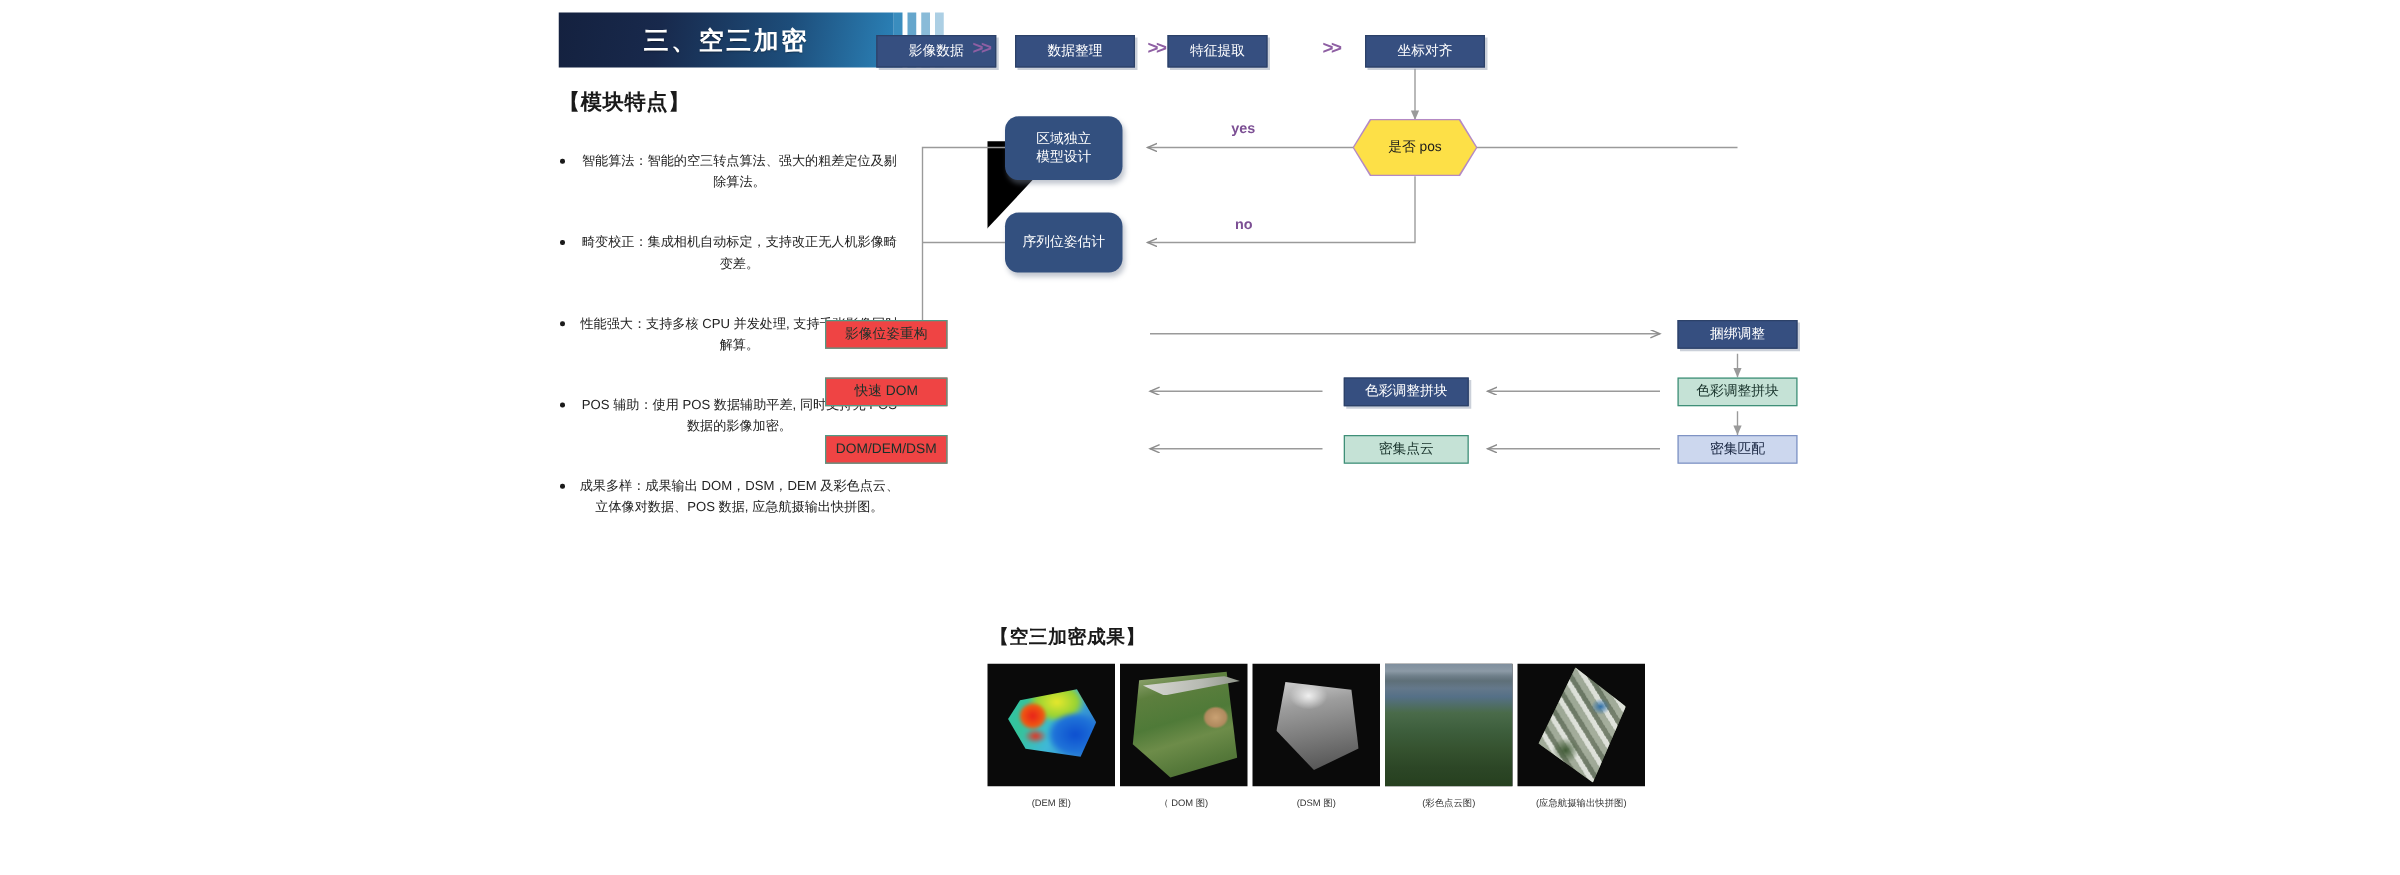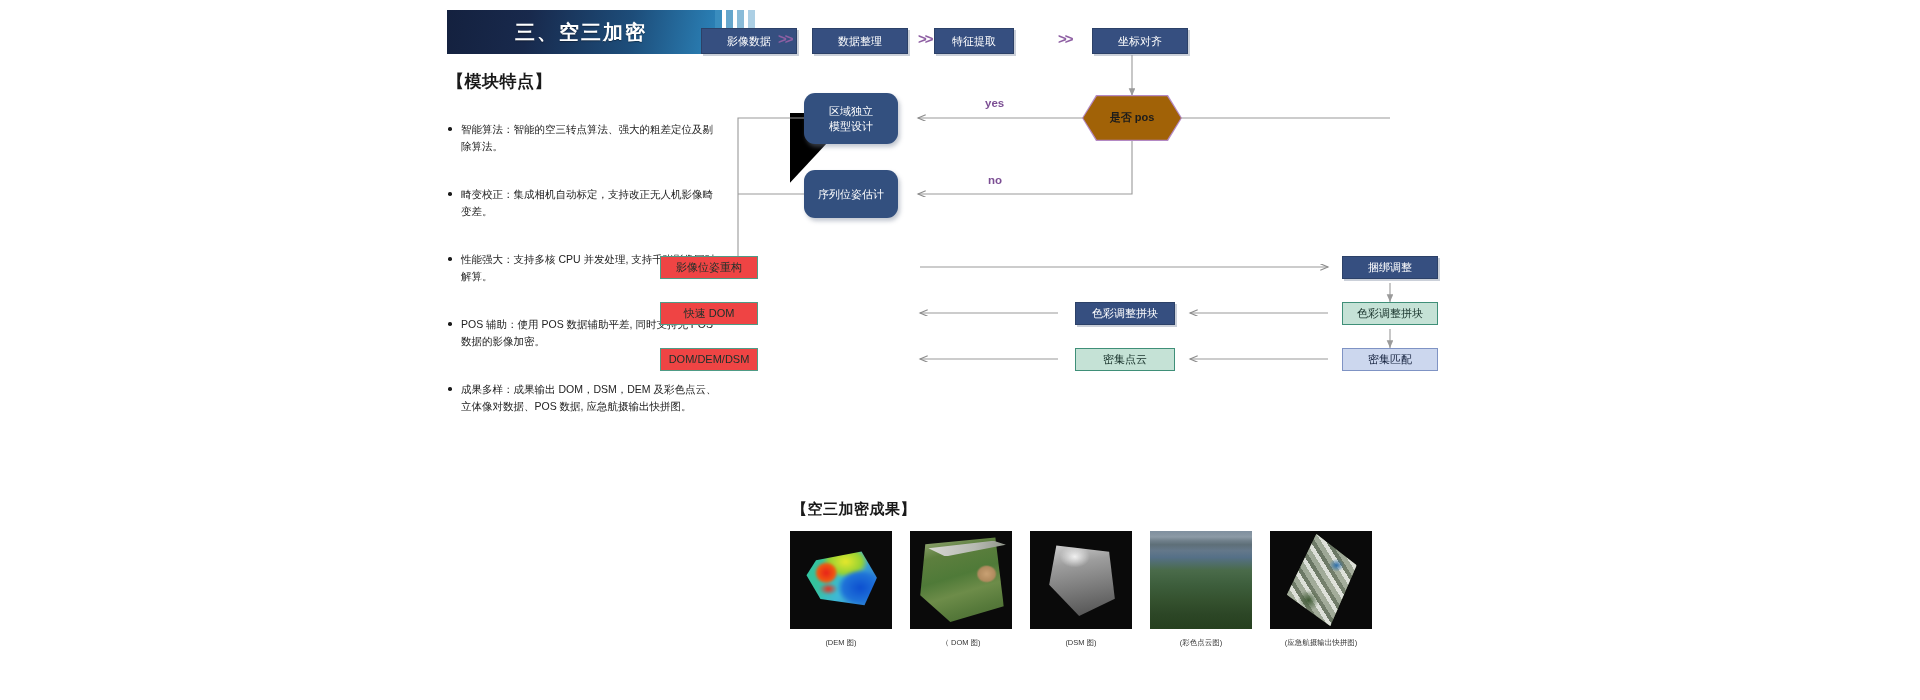--- a/index.html
+++ b/index.html
@@ -52,20 +52,21 @@
     letter-spacing: .5px; margin: 0 0 28px 0;
   }
   .feature-list { list-style: none; margin: 0; padding: 0; }
   .feature-list li {
     position: relative;
     padding-left: 14px;
     margin-bottom: 31px;
     font-size: 10.5px;
     line-height: 1.62;
     color: #222;
+    text-align: center;
   }
   .feature-list li::before {
     content: "";
     position: absolute; left: 1px; top: 6px;
     width: 3.5px; height: 3.5px; border-radius: 50%;
     background: #1a1a1a;
   }
 
   
   .flow { position: absolute; left: 790px; top: 0; width: 700px; height: 490px; }
@@ -104,26 +105,25 @@
     border: 1px solid #3f8f78;
   }
   .n-lblue {
     background: #ccd7ee;
     color: #16233f;
     border: 1px solid #7f93c4;
   }
   .hex {
     position: absolute;
     display: flex; align-items: center; justify-content: center;
-    background: #a16207;
+    background: #fde047;
     color: #1c1c1c;
     font-size: 11px;
     clip-path: polygon(14% 0, 86% 0, 100% 50%, 86% 100%, 14% 100%, 0 50%);
     border: none;
-    font-weight: bold;
   }
   .hex-border {
     position: absolute;
     background: #b489c4;
     clip-path: polygon(14% 0, 86% 0, 100% 50%, 86% 100%, 14% 100%, 0 50%);
   }
 
   .chev {
     position: absolute;
     color: #8e5fa3;
@@ -138,21 +138,21 @@
     font-size: 11.5px;
     font-weight: bold;
   }
 
   
   .results { position: absolute; left: 790px; top: 500px; width: 700px; }
   .results-title {
     font-size: 15px; font-weight: bold; color: #1a1a1a;
     margin: 0 0 12px 2px; letter-spacing: .5px;
   }
-  .thumb-row { display: flex; gap: 18px; }
+  .thumb-row { display: flex; gap: 4px; }
   .thumb-cell { width: 102px; }
   .thumb {
     width: 102px; height: 98px;
     background: #0a0a0a;
     position: relative; overflow: hidden;
   }
   .caption {
     text-align: center;
     font-size: 7.5px;
     color: #333;

